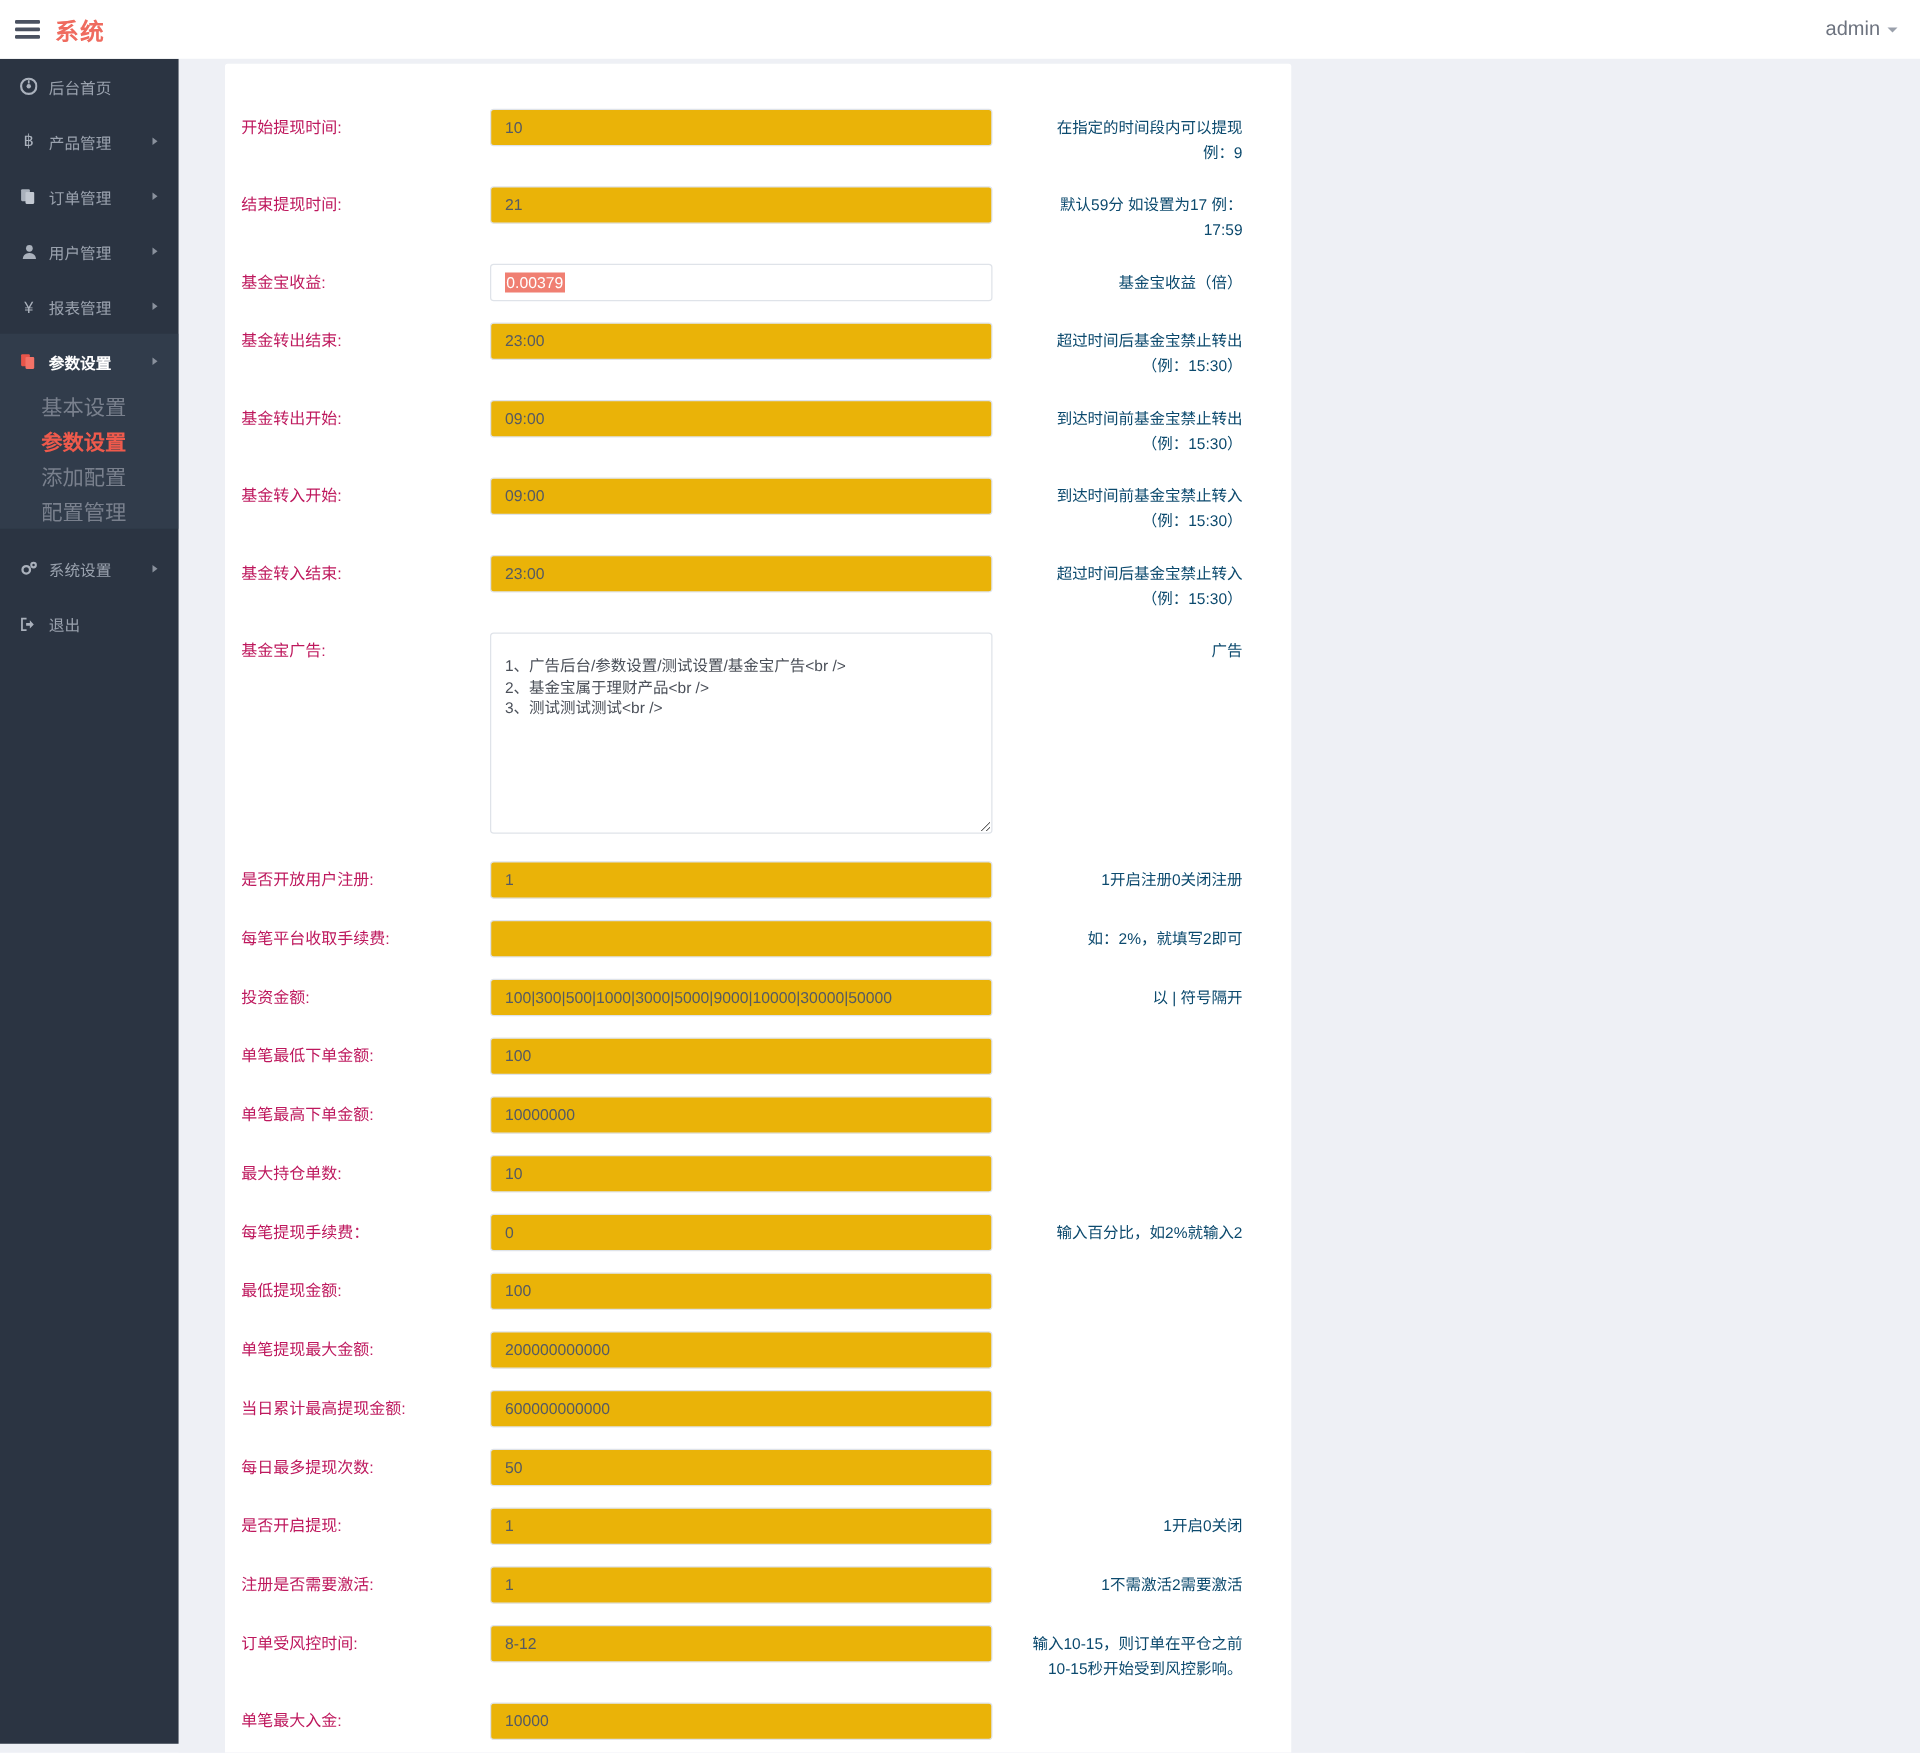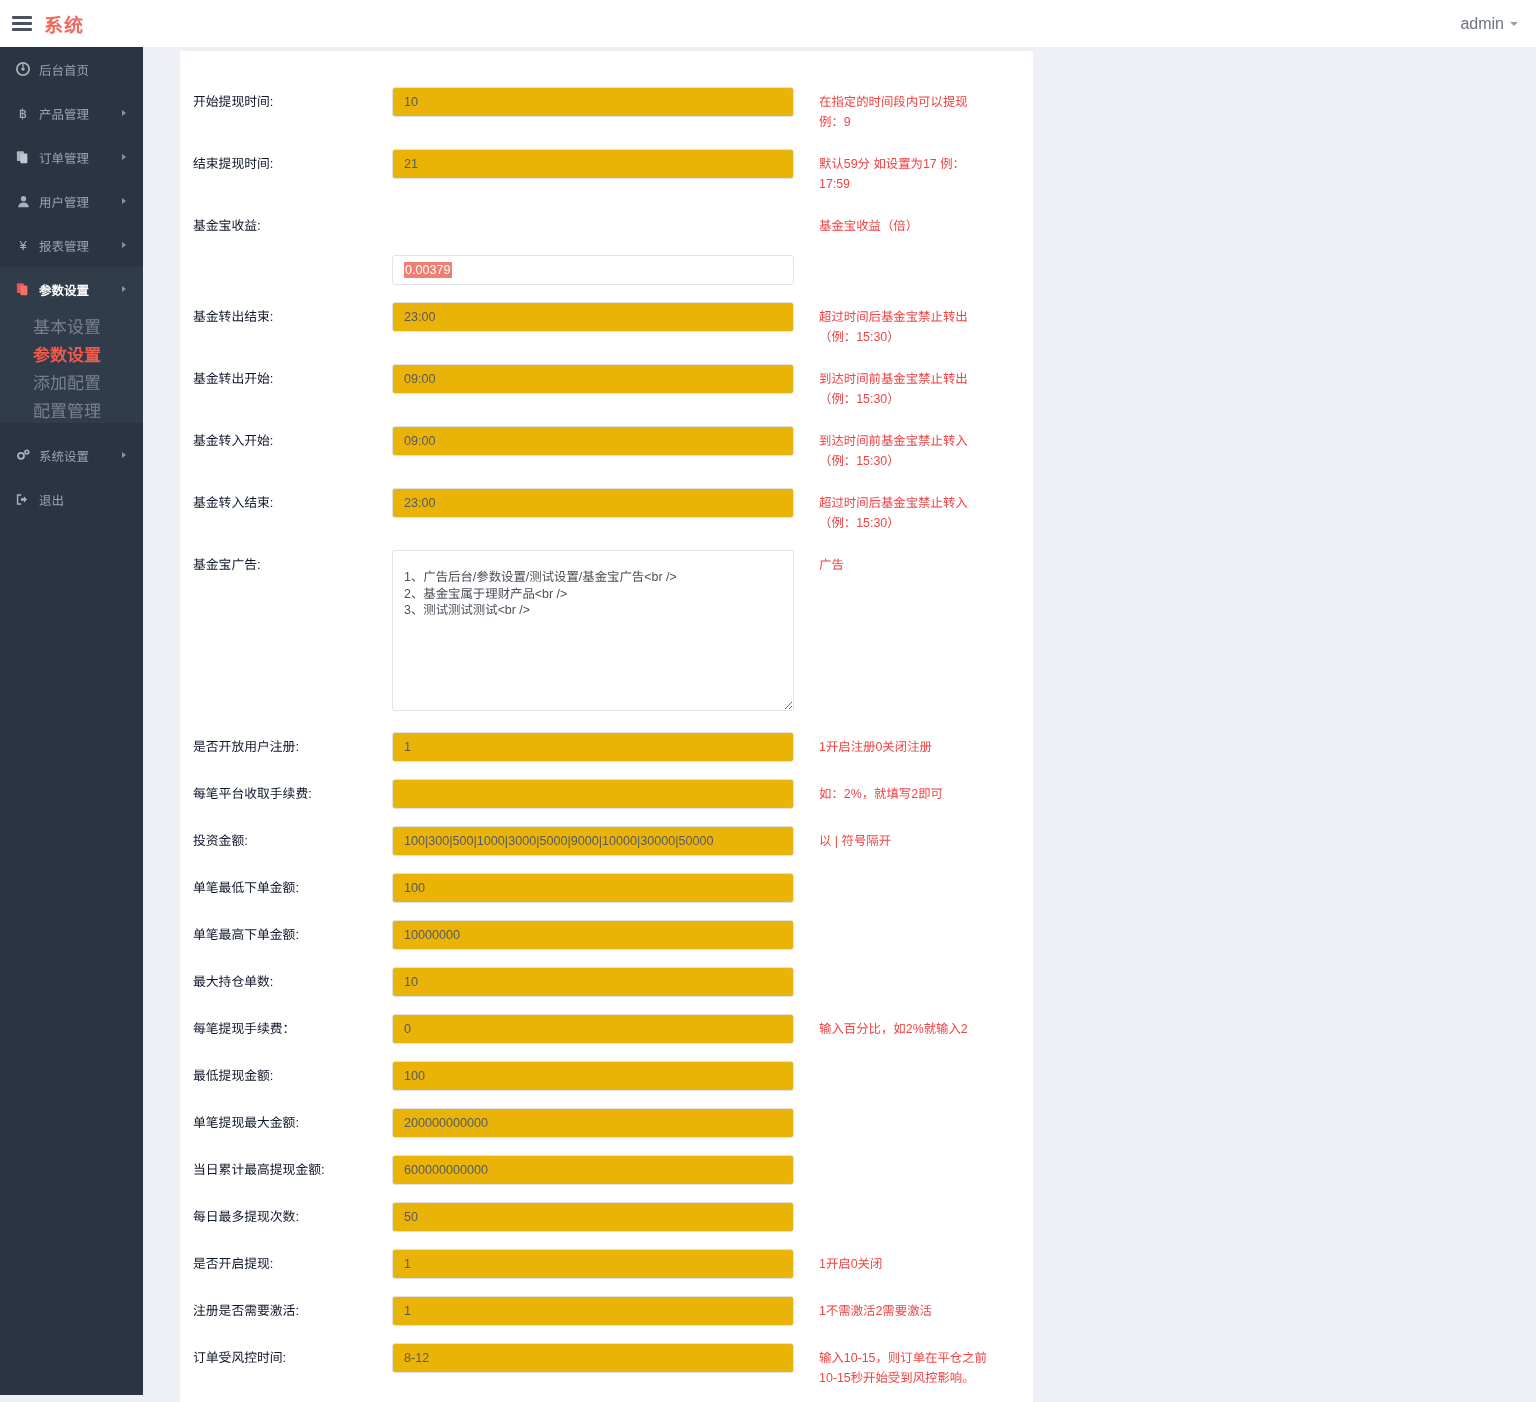--- a/index.html
+++ b/index.html
@@ -123,21 +123,21 @@
     display: flex;
     align-items: flex-start;
     margin-bottom: 17px;
     min-height: 28px;
   }
   .row .label {
     width: 212px;
     text-align: left;
     padding-left: 13px;
     font-size: 12.8px;
-    color: #0f172a;
+    color: #be185d;
     line-height: 30px;
     white-space: nowrap;
   }
   .ctl {
     width: 402px;
     flex: 0 0 402px;
   }
   .inp {
     width: 402px;
     height: 30px;
@@ -162,41 +162,41 @@
     color: #4b5059;
     line-height: 16.5px;
     font-family: "Liberation Sans", sans-serif;
     resize: vertical;
     outline: none;
   }
   .hint {
     margin-left: 25px;
     width: 175px;
     font-size: 12.4px;
-    color: #ef4444;
+    color: #0c4a6e;
     line-height: 20px;
     padding-top: 5px;
+    text-align: right;
   }
   .sel-highlight {
     background: #f07f72;
     color: #ffffff;
     padding: 1px 1px;
   }
   .inp-with-sel {
     width: 402px;
     height: 30px;
     border: 1px solid #dfe3e9;
     border-radius: 3px;
     padding: 0 11px;
     font-size: 12.6px;
     color: #555a63;
     background: #fff;
     display: flex;
     align-items: center;
-    margin-top: 44px;
   }
 </style>
 </head>
 <body>
 
 <div class="topbar">
   <div class="hamburger">
     <span></span>
       <span></span>
       <span></span>

